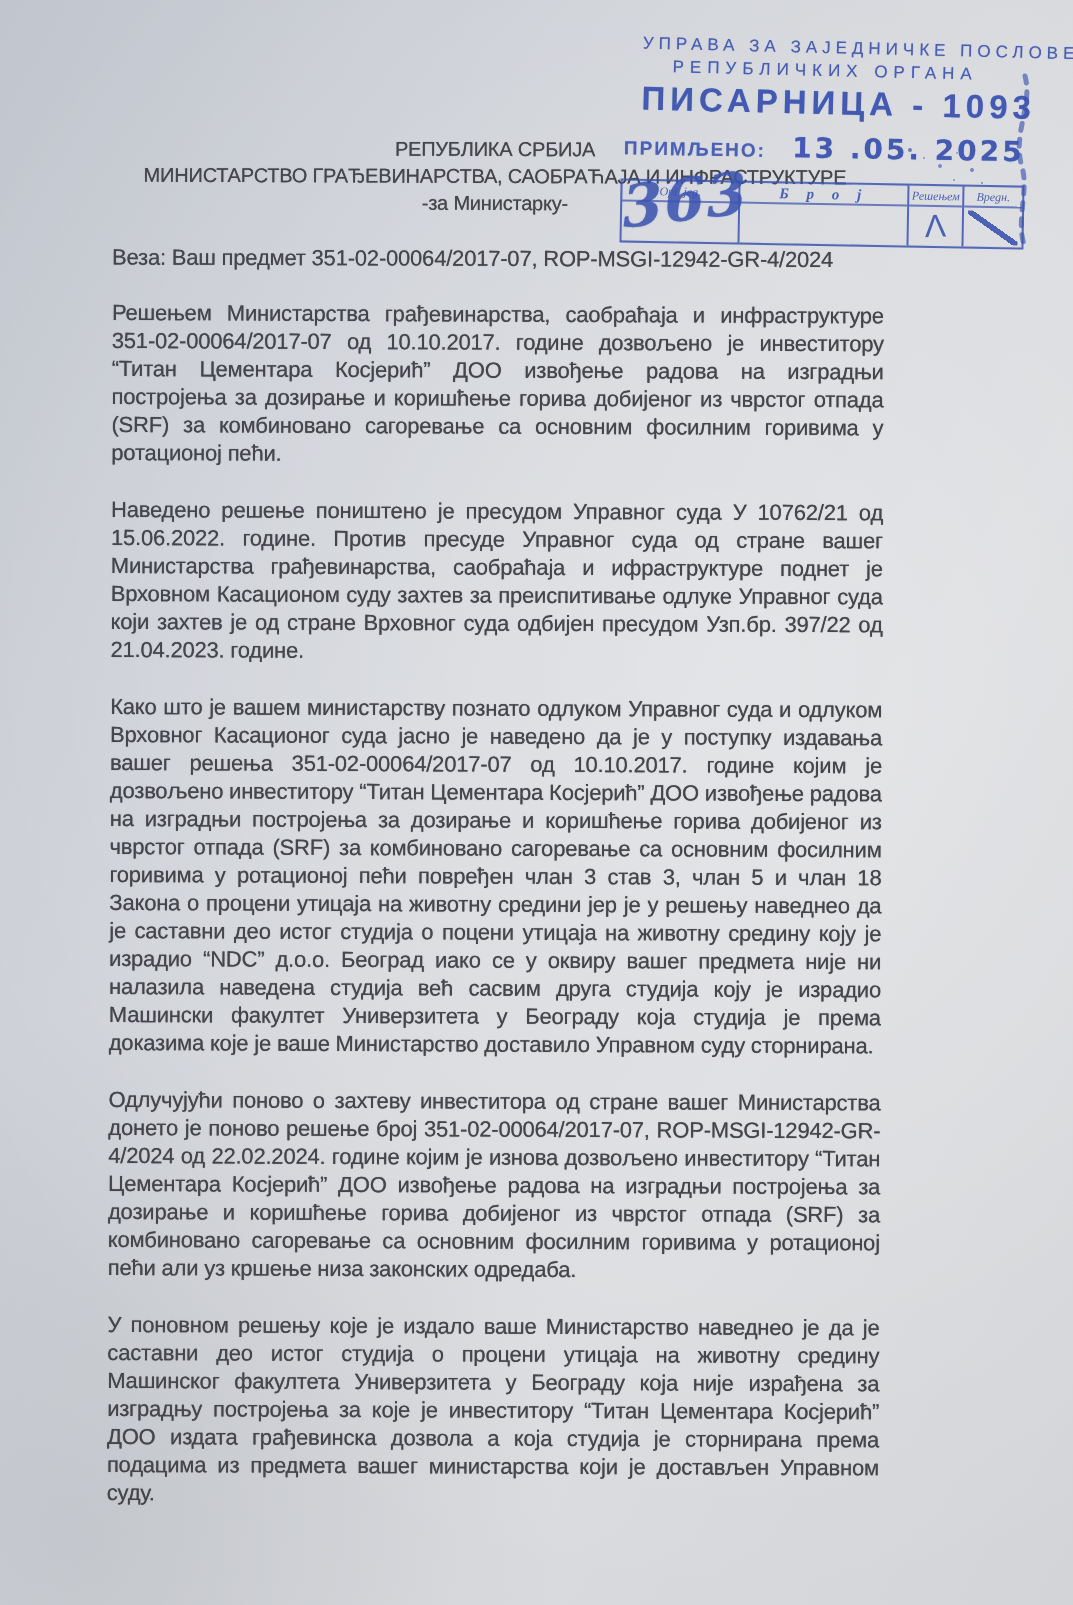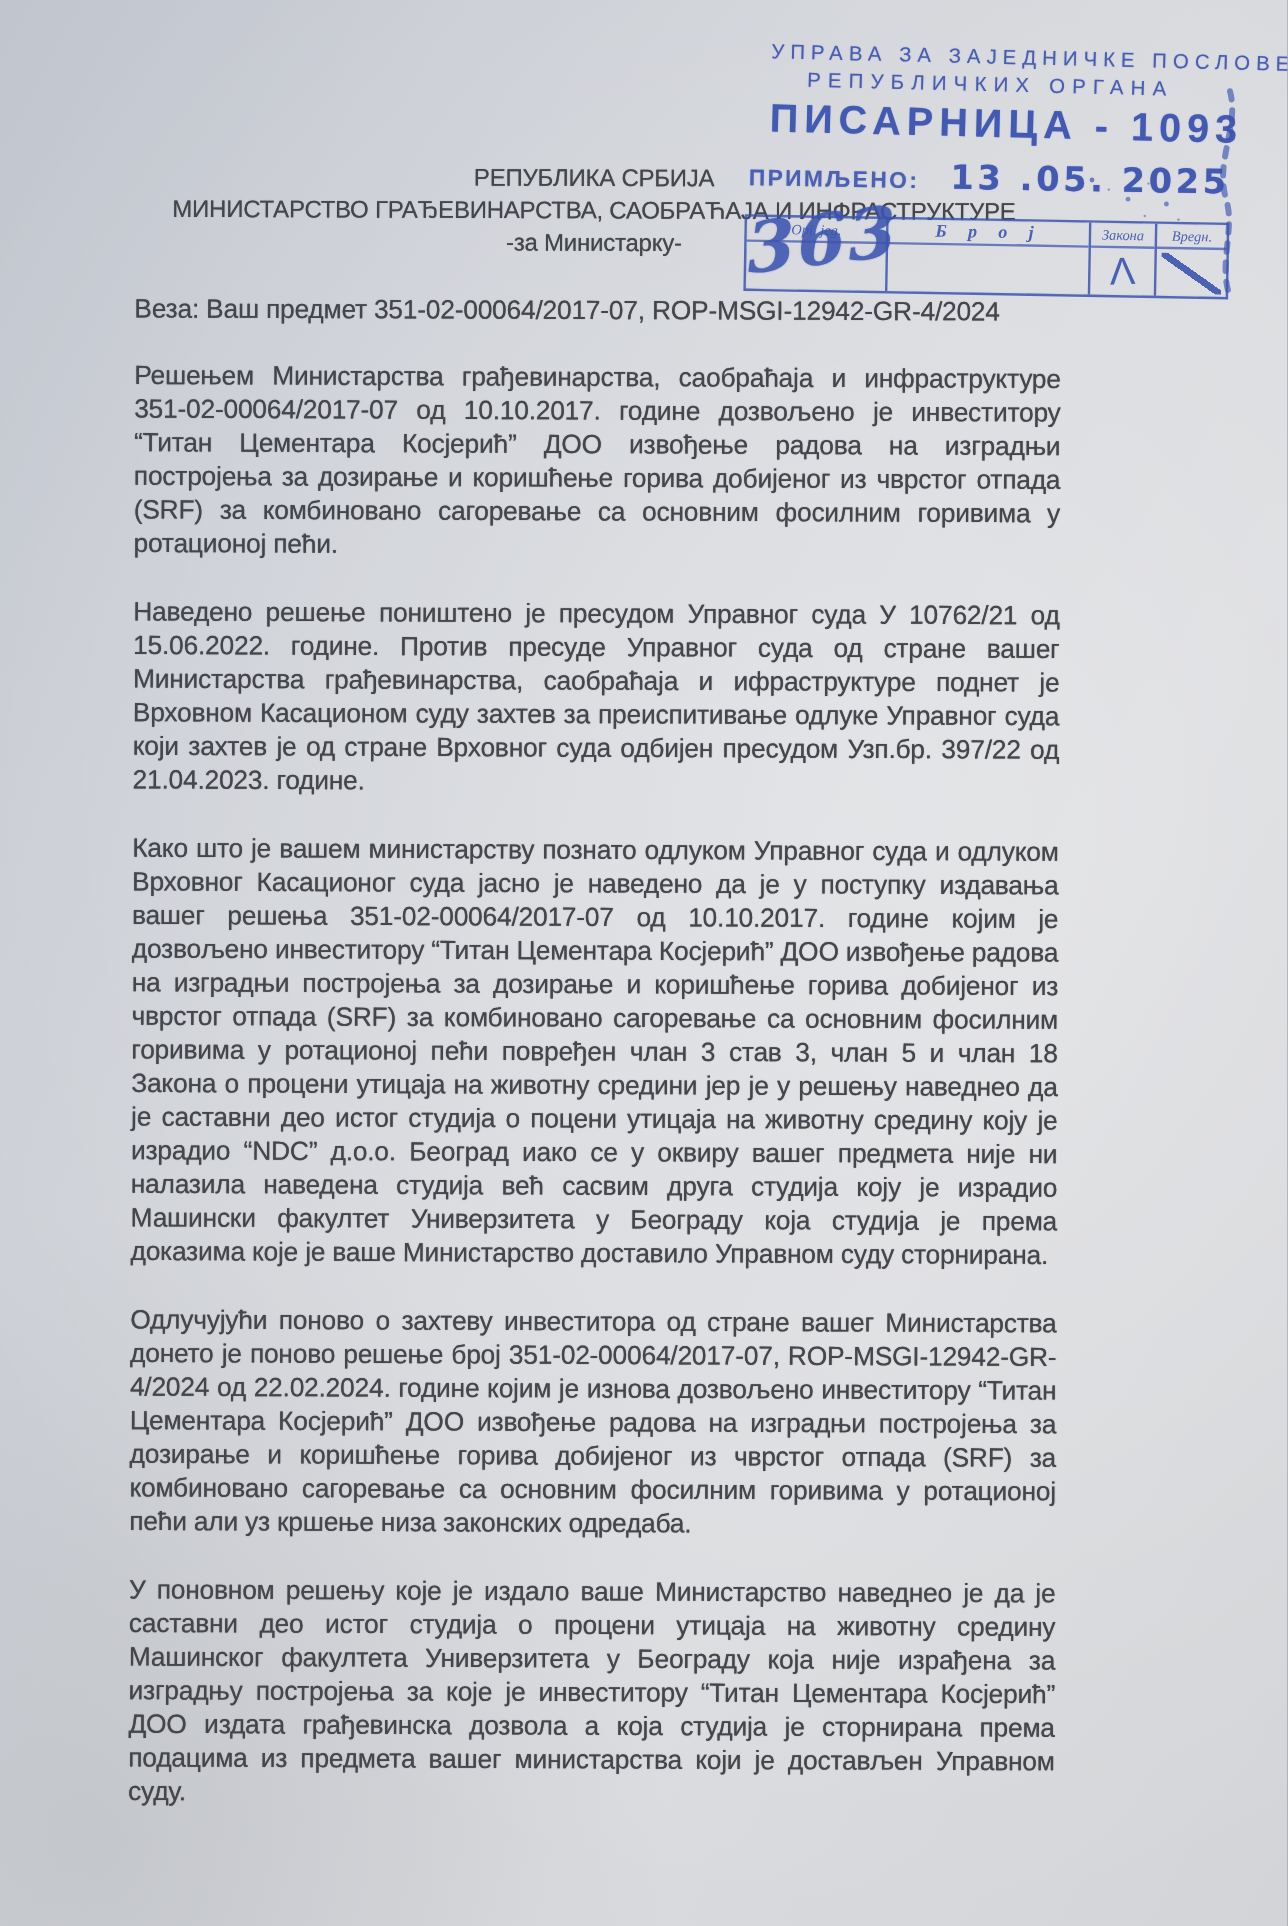--- a/index.html
+++ b/index.html
@@ -176,21 +176,21 @@
     </svg>
 
     <div class="stamp-table">
       <div class="col c1">
         <div class="col-h tiny">Орг. јед.</div>
       </div>
       <div class="col c2">
         <div class="col-h broj">Б р о ј</div>
       </div>
       <div class="col c3">
-        <div class="col-h tiny">Закона</div>
+        <div class="col-h tiny">Решењем</div>
         <div class="cell-val caret-mark">Λ</div>
       </div>
       <div class="col c4">
         <div class="col-h tiny">Вредн.</div>
         <div class="cell-val">
           <div class="slash-mark"></div>
         </div>
       </div>
     </div>
 

